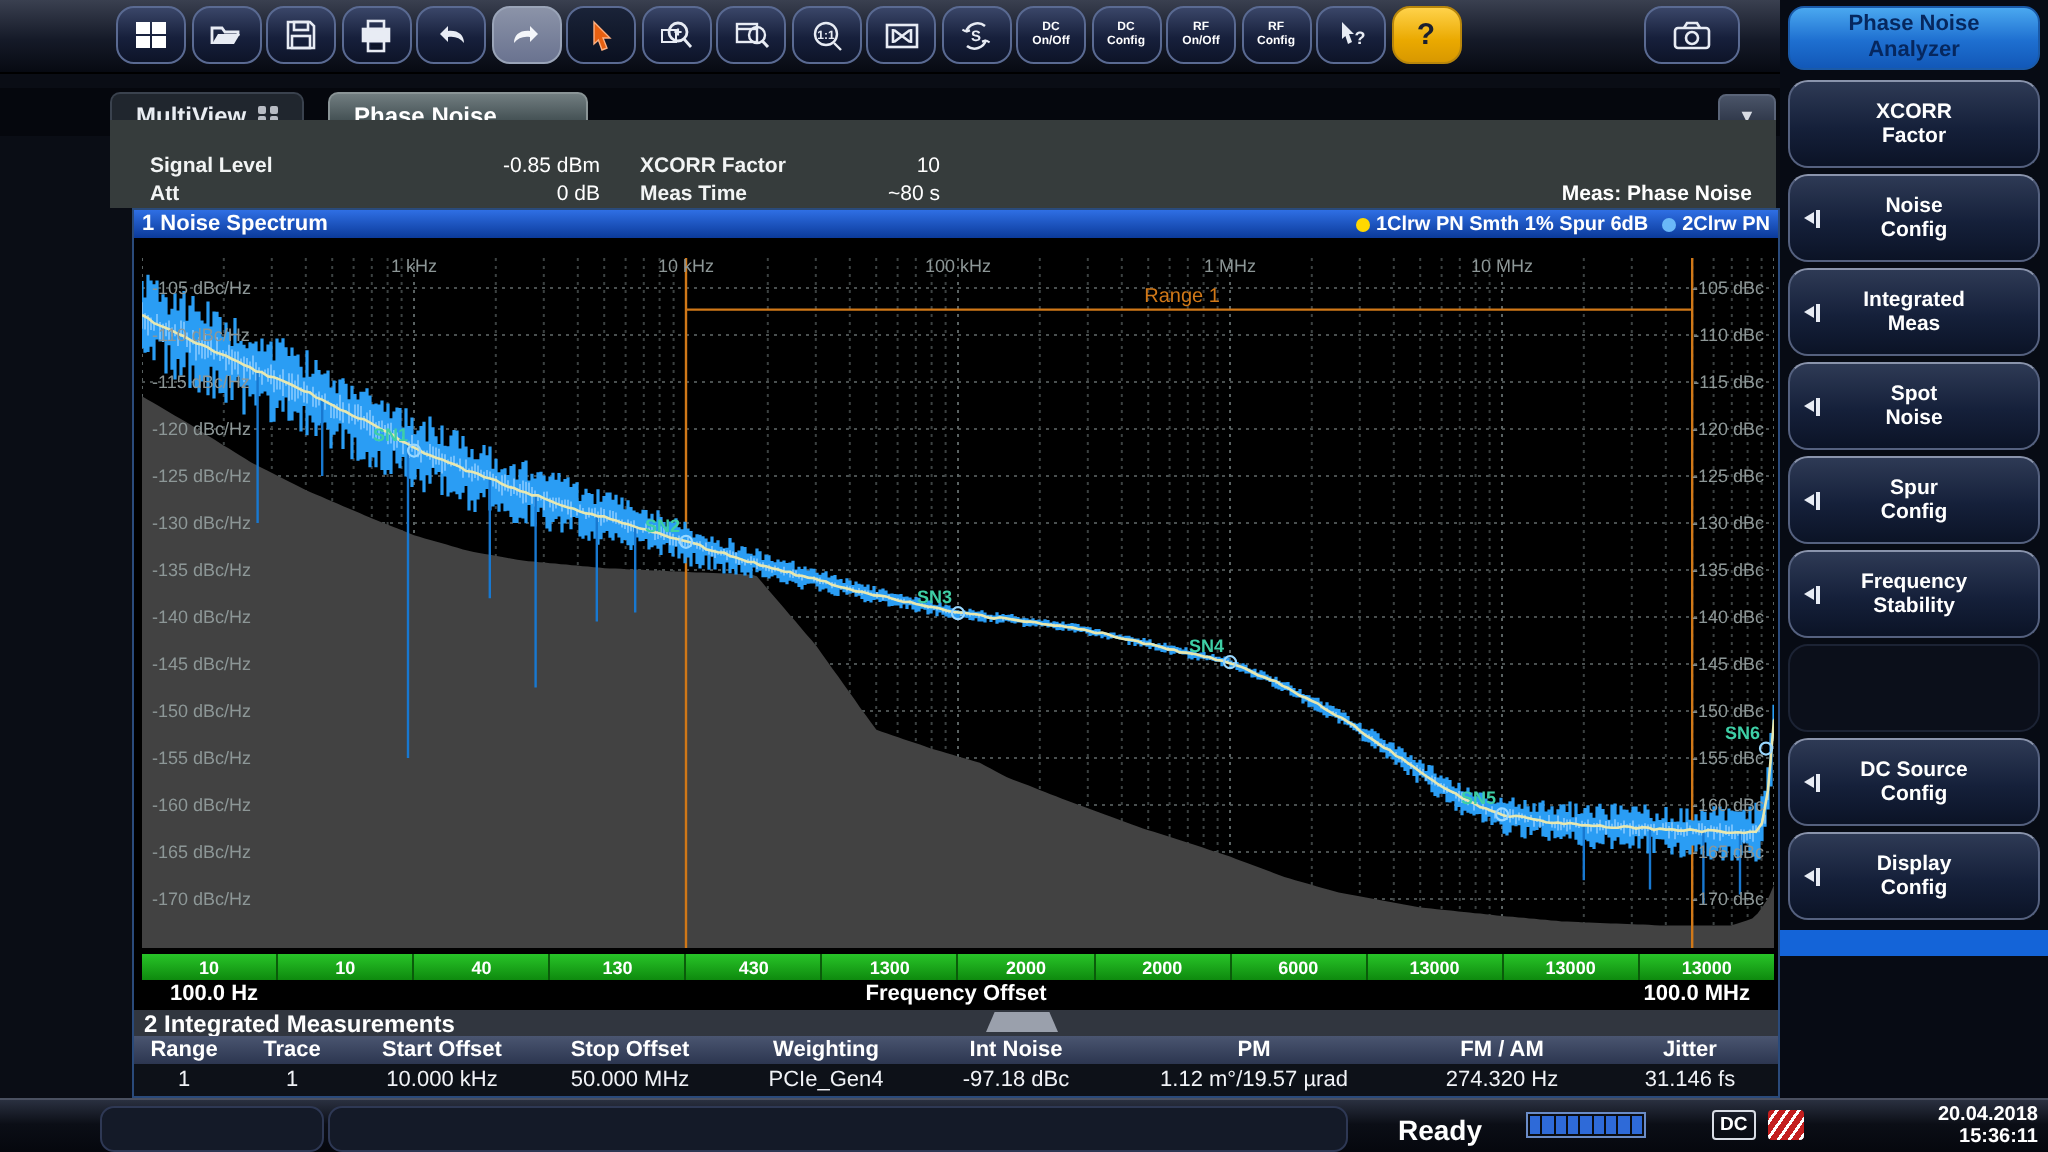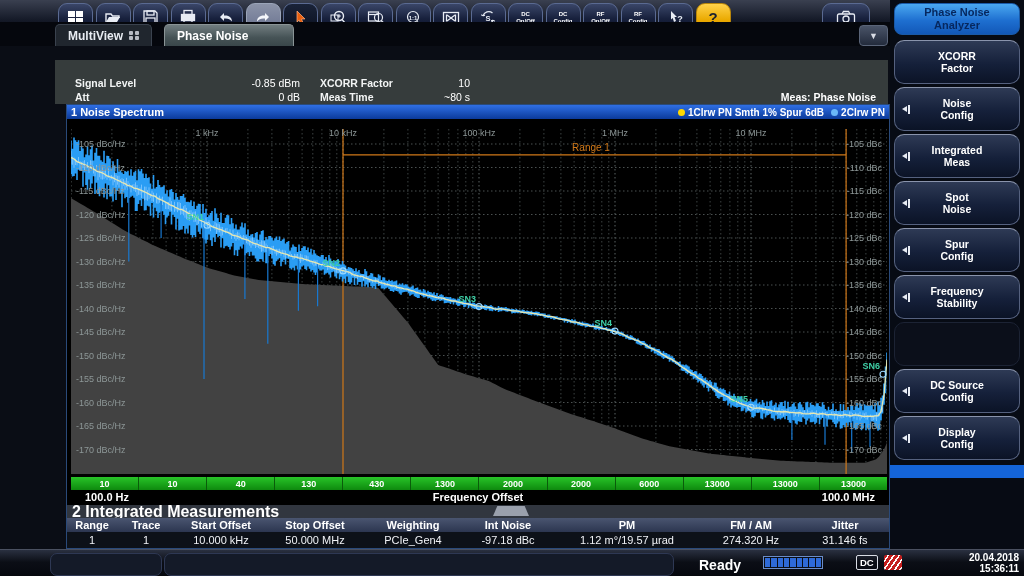--- a/index.html
+++ b/index.html
@@ -12,21 +12,21 @@
     background:linear-gradient(#3a4668,#17203c 55%,#0d1428);border:1px solid #5a6a92;
     display:flex;align-items:center;justify-content:center;box-sizing:border-box;}
   .tbtn svg{display:block}
   .tbtn.lit{background:linear-gradient(#8b93a8,#6a7390);border-color:#9aa4b8;}
   .tbtn.cursor-active{background:linear-gradient(#1a2338,#0a1020);}
   .tbtn.yellow{background:linear-gradient(#ffd24a,#eaa900 60%,#d89800);border-color:#b8860b;}
   .tbtn.txt{flex-direction:column;color:#fff;font-size:6px;font-weight:bold;line-height:7px;text-align:center;}
   .tbtn.wide{width:48px;}
   .qmark{font-size:15px;font-weight:bold;color:#1a2030;}
   
-  #tabrow{position:absolute;left:0;top:22px;width:890px;height:24px;background:#05070d;}
+  #tabrow{position:absolute;left:0;top:44px;width:890px;height:24px;background:#05070d;}
   .tab{position:absolute;top:2px;height:22px;display:flex;align-items:center;gap:6px;
     padding:0 12px;font-weight:bold;font-size:12px;border-radius:5px 5px 0 0;box-sizing:border-box;}
   #tab-multiview{left:55px;background:#20262e;border:1px solid #3a424e;border-bottom:none;color:#e8ecf2;}
   #tab-phasenoise{left:164px;background:linear-gradient(#717d80,#465356 60%,#39464a);
     border:1px solid #8a9496;border-bottom:none;color:#fff;width:130px;}
   .gridicon{display:inline-grid;grid-template-columns:4px 4px;grid-gap:1.5px;}
   .gridicon i{width:4px;height:4px;background:#b8bcc4;border-radius:1px;}
   #tab-dropdown{position:absolute;left:859px;top:3px;width:27px;height:19px;border-radius:4px;
     background:linear-gradient(#4a5468,#232b3c);border:1px solid #5a6478;color:#d8dce4;
     font-size:9px;display:flex;align-items:center;justify-content:center;}
@@ -54,21 +54,21 @@
   .seg:last-child{border-right:none;}
   #xfooter{position:absolute;left:0;top:385px;width:100%;height:15px;background:#000;
     font-size:11px;font-weight:bold;}
   #xfooter .xl{position:absolute;left:18px;top:1px;}
   #xfooter .xc{position:absolute;left:0;width:100%;text-align:center;top:1px;}
   #xfooter .xr{position:absolute;right:14px;top:1px;}
   
   #win2{position:absolute;left:66px;top:505px;width:822px;height:43px;background:#0d1118;
     border:1px solid #2a4a7a;border-top:none;}
   #win2-title{position:absolute;left:0;top:0;width:100%;height:13px;background:#31363f;
-    font-size:16px;font-weight:bold;display:flex;align-items:center;padding-left:5px;box-sizing:border-box;}
+    font-size:12px;font-weight:bold;display:flex;align-items:center;padding-left:5px;box-sizing:border-box;}
   #thead{position:absolute;left:0;top:13px;width:100%;height:14px;display:flex;
     background:linear-gradient(#4a5570,#2c3650);font-size:11px;font-weight:bold;}
   #trow{position:absolute;left:0;top:27px;width:100%;height:15px;display:flex;
     font-size:11px;color:#f0f2f6;}
   .tc{display:flex;align-items:center;justify-content:center;box-sizing:border-box;}
   #drag-handle{position:absolute;left:426px;top:1px;width:36px;height:10px;background:#9aa0ac;
     clip-path:polygon(12% 0,88% 0,100% 100%,0 100%);}
   
   #sidebar{position:absolute;left:890px;top:0;width:134px;height:549px;background:#070b14;}
   #appbtn{position:absolute;left:4px;top:3px;width:126px;height:32px;border-radius:8px;

